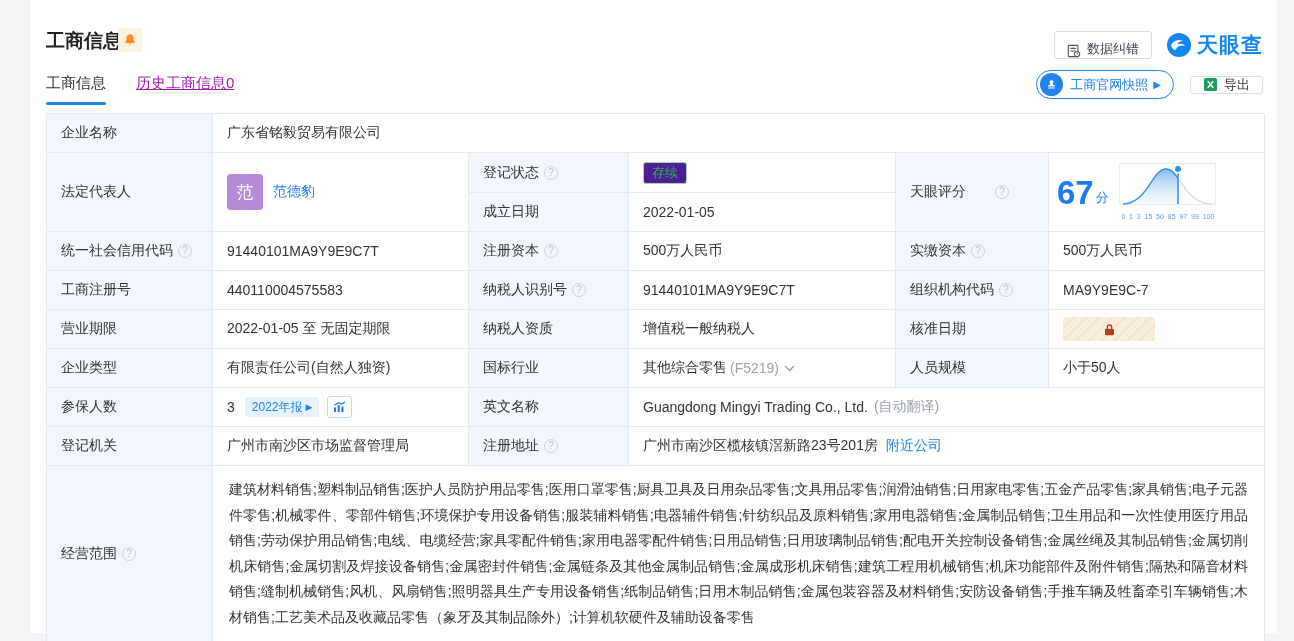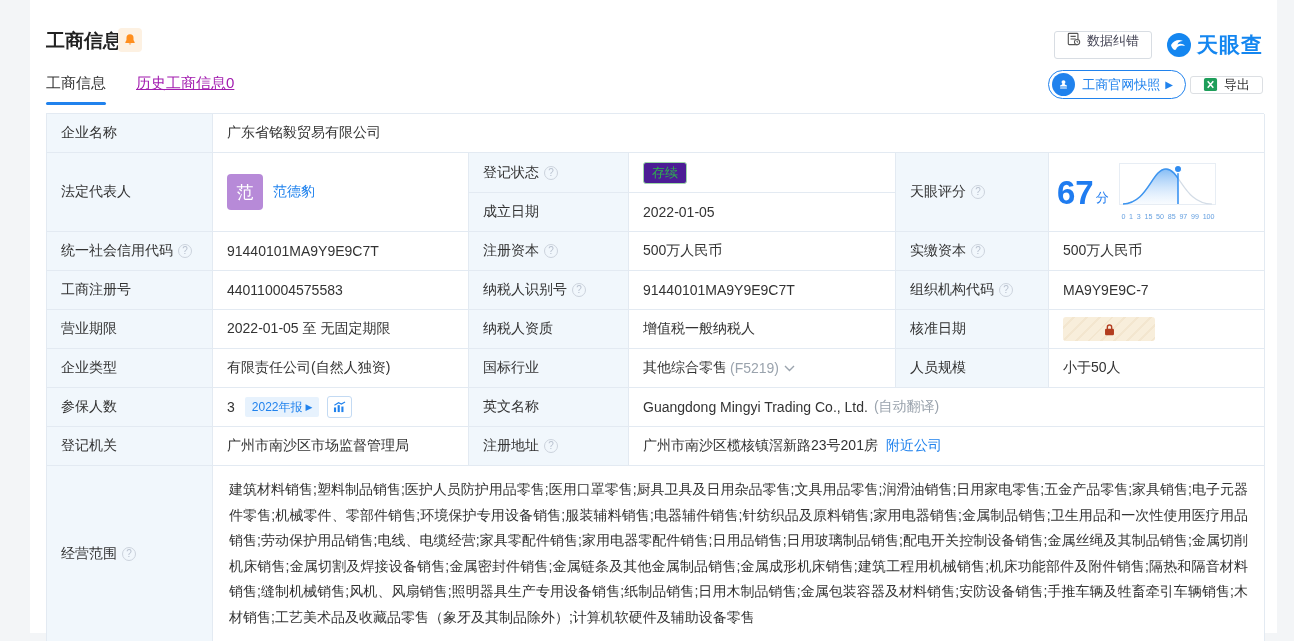--- a/index.html
+++ b/index.html
@@ -21,45 +21,45 @@
   
   .page-title{position:absolute;left:16px;top:28px;font-size:19px;font-weight:bold;color:#222;}
   .bell-wrap{position:absolute;left:88px;top:28px;width:24px;height:24px;background:#fdf1e2;border-radius:4px;display:flex;align-items:center;justify-content:center;cursor:pointer;}
   .tabs{position:absolute;left:16px;top:74px;display:flex;gap:30px;font-size:15px;}
   .tab{position:relative;padding-bottom:12px;cursor:pointer;}
   .tab.active{color:#333;}
   .tab.active .underline{position:absolute;left:0;right:0;bottom:0;height:3px;background:var(--blue);border-radius:2px;}
   .tab.inactive{color:#a21caf;text-decoration:underline;}
 
   .btn-row1{position:absolute;top:31px;right:14px;display:flex;align-items:center;gap:14px;}
-  .btn-correction{height:28px;border:1px solid #d8dde3;border-radius:3px;background:#fff;display:flex;align-items:flex-start;gap:6px;padding:0 12px;font-size:13px;color:#445;cursor:pointer;}
+  .btn-correction{height:28px;border:1px solid #d8dde3;border-radius:3px;background:#fff;display:flex;align-items:flex-end;gap:6px;padding:0 12px;font-size:13px;color:#445;cursor:pointer;}
   .logo{display:flex;align-items:center;gap:5px;}
   .logo-text{font-size:21px;font-weight:bold;color:#1486f0;letter-spacing:1px;}
 
-  .btn-row2{position:absolute;top:70px;right:14px;display:flex;align-items:center;gap:4px;}
+  .btn-row2{position:absolute;top:70px;right:14px;display:flex;align-items:center;gap:16px;}
   .btn-snapshot{height:29px;border:1px solid var(--blue);border-radius:15px;background:#fff;display:flex;align-items:center;gap:7px;padding:0 12px 0 3px;font-size:13px;color:var(--blue);cursor:pointer;}
   .stamp-circle{width:23px;height:23px;border-radius:50%;background:var(--blue);display:flex;align-items:center;justify-content:center;}
   .snap-arrow{font-size:10px;margin-left:-2px;}
   .btn-export{height:18px;border:1px solid #dcdfe3;border-radius:3px;background:#fff;display:flex;align-items:center;gap:6px;padding:0 12px;font-size:13px;color:#333;cursor:pointer;}
 
   
   .table{position:absolute;left:16px;top:113px;width:1218px;border-top:1px solid var(--bd);border-left:1px solid var(--bd);}
   .row{display:grid;grid-template-columns:166px 256px 160px 267px 153px 216px;}
   .cell{border-right:1px solid var(--bd);border-bottom:1px solid var(--bd);padding:0 14px;display:flex;align-items:center;min-height:39px;font-size:14px;color:var(--txt);background:#fff;}
   .lab{background:var(--lab-bg);}
   .span5{grid-column:span 5;}
   .span3{grid-column:span 3;}
   .row2{grid-template-rows:40px 39px;}
   .g1{grid-column:1;grid-row:1/3;}
   .g2{grid-column:2;grid-row:1/3;}
   .g3r1{grid-column:3;grid-row:1;}
   .g4r1{grid-column:4;grid-row:1;}
   .g3r2{grid-column:3;grid-row:2;}
   .g4r2{grid-column:4;grid-row:2;}
-  .g5{grid-column:5;grid-row:1/3;}
+  .g5{grid-column:5;grid-row:1/3;gap:24px;}
   .g6{grid-column:6;grid-row:1/3;padding:0 8px;}
 
   .help{width:14px;height:14px;border:1px solid #ccd3dd;border-radius:50%;color:#b9c2cf;font-size:10px;line-height:12px;display:inline-flex;align-items:center;justify-content:center;margin-left:5px;flex:none;cursor:pointer;}
 
   .avatar{width:36px;height:36px;border-radius:4px;background:#b78ad8;color:#fff;font-size:17px;display:flex;align-items:center;justify-content:center;flex:none;cursor:pointer;}
   .link{color:var(--blue);cursor:pointer;text-decoration:none;}
   .name-link{margin-left:10px;}
 
   .badge-active{height:22px;padding:0 8px;border:1px solid #9ed8a8;background:#4c1d95;color:#2eb14e;font-size:13px;border-radius:3px;display:inline-flex;align-items:center;}
 

